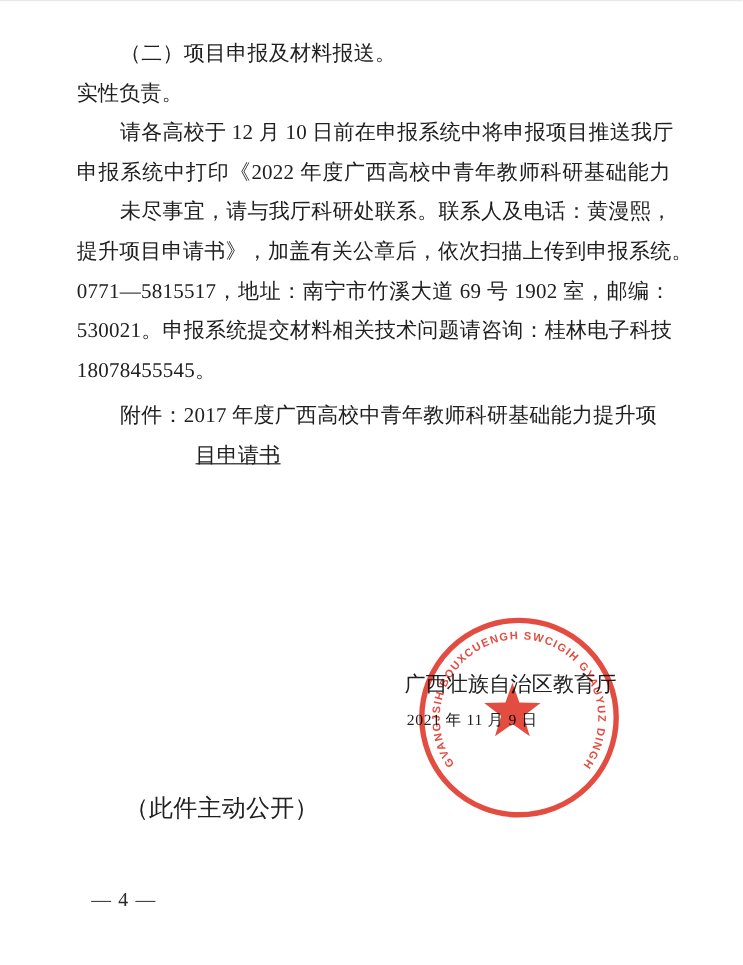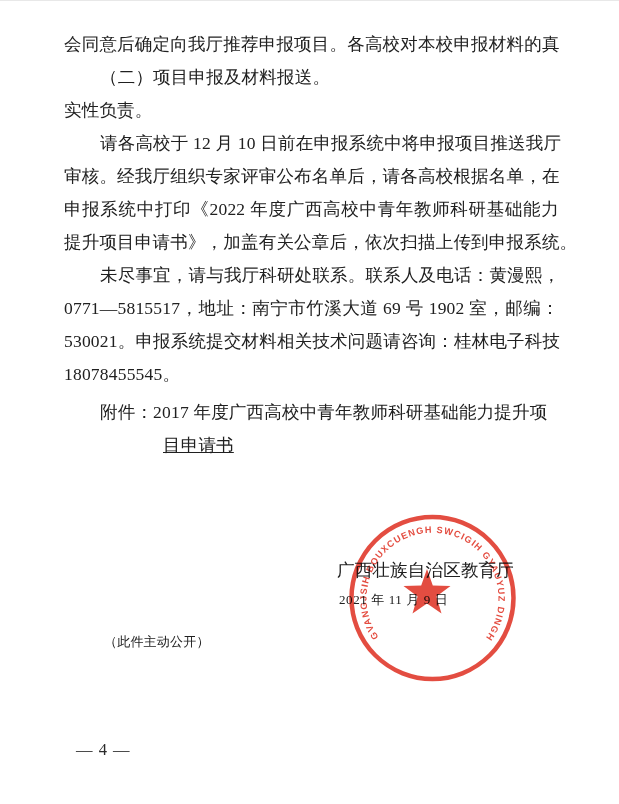--- a/index.html
+++ b/index.html
@@ -42,22 +42,22 @@
   
   .sig-agency{
     position:absolute;left:337px;top:557px;
     font-size:17.5px;letter-spacing:0.2px;white-space:nowrap;
   }
   .sig-date{
     position:absolute;left:339px;top:590px;
     font-size:13px;letter-spacing:0.6px;white-space:nowrap;
   }
   .publicity-note{
-    position:absolute;left:104px;top:632px;
-    font-size:13px;letter-spacing:0.2px;white-space:nowrap;text-align:center;
+    position:absolute;left:104px;top:659px;
+    font-size:20px;letter-spacing:0.2px;white-space:nowrap;text-align:center;
   }
   .page-number{
     position:absolute;left:76px;top:739px;
     font-size:16.5px;letter-spacing:1px;white-space:nowrap;
     color:#2a2a2a;
   }
   
   .seal{
     position:absolute;left:346px;top:509px;
     width:174px;height:176px;
@@ -65,28 +65,26 @@
     opacity:0.88;
   }
   .seal svg{display:block;width:100%;height:100%;}
 </style>
 </head>
 <body>
 
 <div class="page">
 
   <div class="body-text">
-    <div class="line">会同意后确定向我厅推荐申报项目。各高校对本校申报材料的真</div>
     <div class="line short ind2">（二）项目申报及材料报送。</div>
     <div class="line short">实性负责。</div>
     <div class="line ind2">请各高校于 12 月 10 日前在申报系统中将申报项目推送我厅</div>
-    <div class="line">审核。经我厅组织专家评审公布名单后，请各高校根据名单，在</div>
     <div class="line">申报系统中打印《2022 年度广西高校中青年教师科研基础能力</div>
+    <div class="line ind2">未尽事宜，请与我厅科研处联系。联系人及电话：黄漫熙，</div>
     <div class="line">提升项目申请书》，加盖有关公章后，依次扫描上传到申报系统。</div>
-    <div class="line ind2">未尽事宜，请与我厅科研处联系。联系人及电话：黄漫熙，</div>
     <div class="line">0771—5815517，地址：南宁市竹溪大道 69 号 1902 室，邮编：</div>
     <div class="line">530021。申报系统提交材料相关技术问题请咨询：桂林电子科技</div>
     <div class="line short">18078455545。</div>
     <div class="line short ind2 attach-first">附件：2017 年度广西高校中青年教师科研基础能力提升项</div>
     <div class="line short attach-second">目申请书</div>
   </div>
 
   <div class="sig-agency">广西壮族自治区教育厅</div>
   <div class="sig-date">2021 年 11 月 9 日</div>
 

